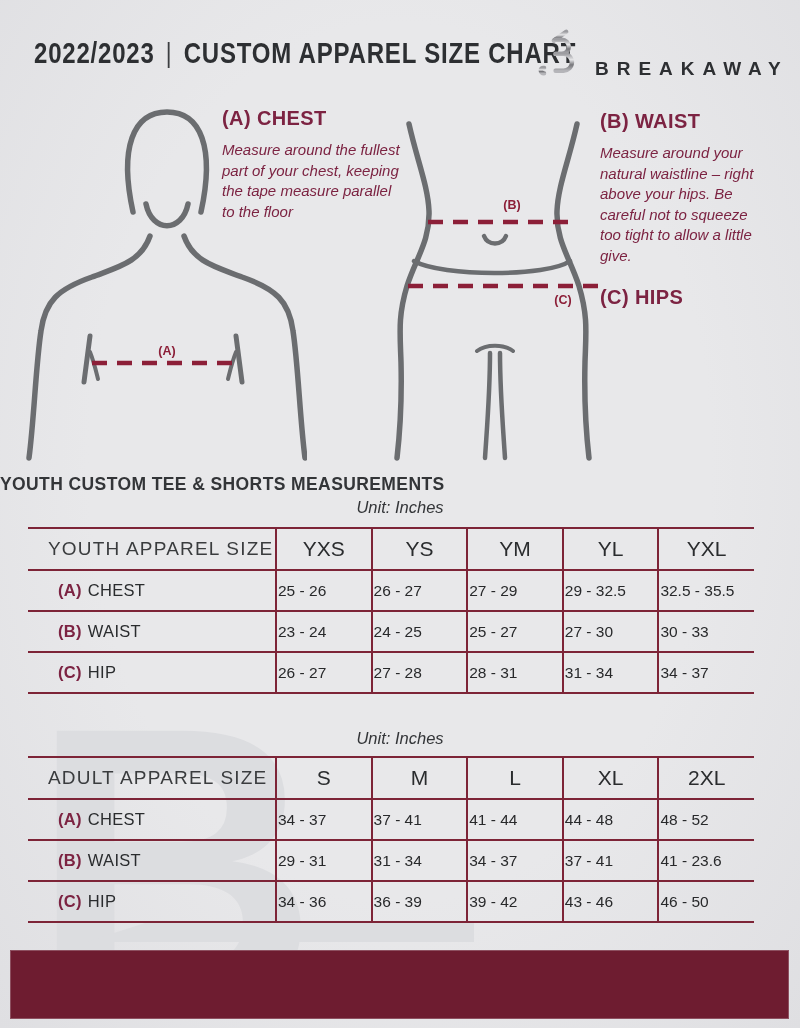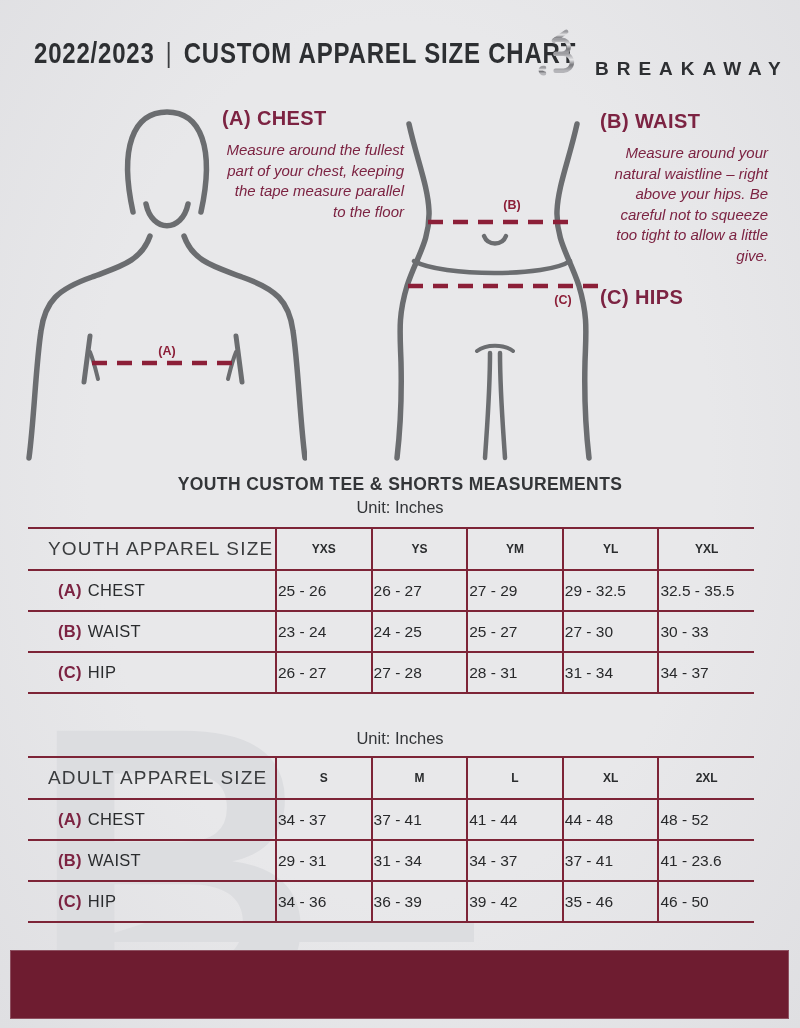--- a/index.html
+++ b/index.html
@@ -39,49 +39,48 @@
   }
   .hdr-title .pipe{font-weight:400;color:#3c3e41;font-size:28px;position:relative;top:-1px;}
   .brand{left:537px;top:26px;display:flex;align-items:flex-end;gap:12px;z-index:2;}
   .brand-name{font-size:19px;font-weight:700;letter-spacing:8px;color:var(--ink);white-space:nowrap;}
 
   
   .ins-h{font-size:20px;font-weight:800;color:var(--maroon);letter-spacing:.4px;z-index:2;}
   .ins-b{
     font-size:15px;font-style:italic;color:var(--maroon);line-height:1.37;z-index:2;
     white-space:pre-line;
-    text-align:right;
   }
   .fig-label{font-size:12.5px;font-weight:800;color:var(--dash);z-index:2;}
 
   svg.figure{position:absolute;z-index:1;}
 
   
   .sec-title{
-    left:0;width:800px;text-align:center;font-size:17.5px;font-weight:700;
+    left:0;width:800px;font-size:17.5px;font-weight:700;
     letter-spacing:.4px;color:#333538;z-index:2;
   }
   .sec-sub{
-    left:0;width:800px;text-align:center;font-size:16.5px;
+    left:0;width:800px;text-align:center;font-size:16.5px;font-style:italic;
     color:#333538;z-index:2;
   }
 
   
   table.size{
     position:absolute;left:28px;width:726px;border-collapse:collapse;z-index:1;
     table-layout:fixed;background:transparent;
     border-top:2px solid var(--line);border-bottom:2px solid var(--line);
   }
   table.size td{border-top:2px solid var(--line);height:37px;vertical-align:middle;}
   table.size tr:first-child td{border-top:none;height:38px;}
   table.size td + td{border-left:2px solid var(--line);}
   td.rowhead{padding-left:20px;font-size:19px;letter-spacing:1.2px;color:var(--ink2);}
   td.rowlabel{padding-left:30px;font-size:16.5px;color:#2a2c2e;letter-spacing:.3px;}
   td.rowlabel .pfx{color:var(--maroon);font-weight:800;margin-right:6px;}
-  td.colhead{text-align:center;font-weight:700;font-size:12px;color:#2a2c2e;}
+  td.colhead{text-align:center;font-weight:400;font-size:21px;color:#2a2c2e;}
   td.val{text-align:left;font-size:15.5px;color:#28292b;}
 
   
   .footer{
     left:10px;top:950px;width:779px;height:69px;background:var(--footer);
     border:1px solid #8d5060;box-sizing:border-box;z-index:3;
   }
 </style>
 </head>
 <body>
@@ -240,21 +239,21 @@
       <td class="val">31 - 34</td>
       <td class="val">34 - 37</td>
       <td class="val">37 - 41</td>
       <td class="val">41 - 23.6</td>
     </tr>
     <tr>
       <td class="rowlabel"><span class="pfx">(C)</span><span>HIP</span></td>
       <td class="val">34 - 36</td>
       <td class="val">36 - 39</td>
       <td class="val">39 - 42</td>
-      <td class="val">35 - 46</td>
+      <td class="val">43 - 46</td>
       <td class="val">46 - 50</td>
     </tr>
   </tbody>
     </table>
 
   <div class="abs footer"></div>
 
 </div>
 
 </body></html>

